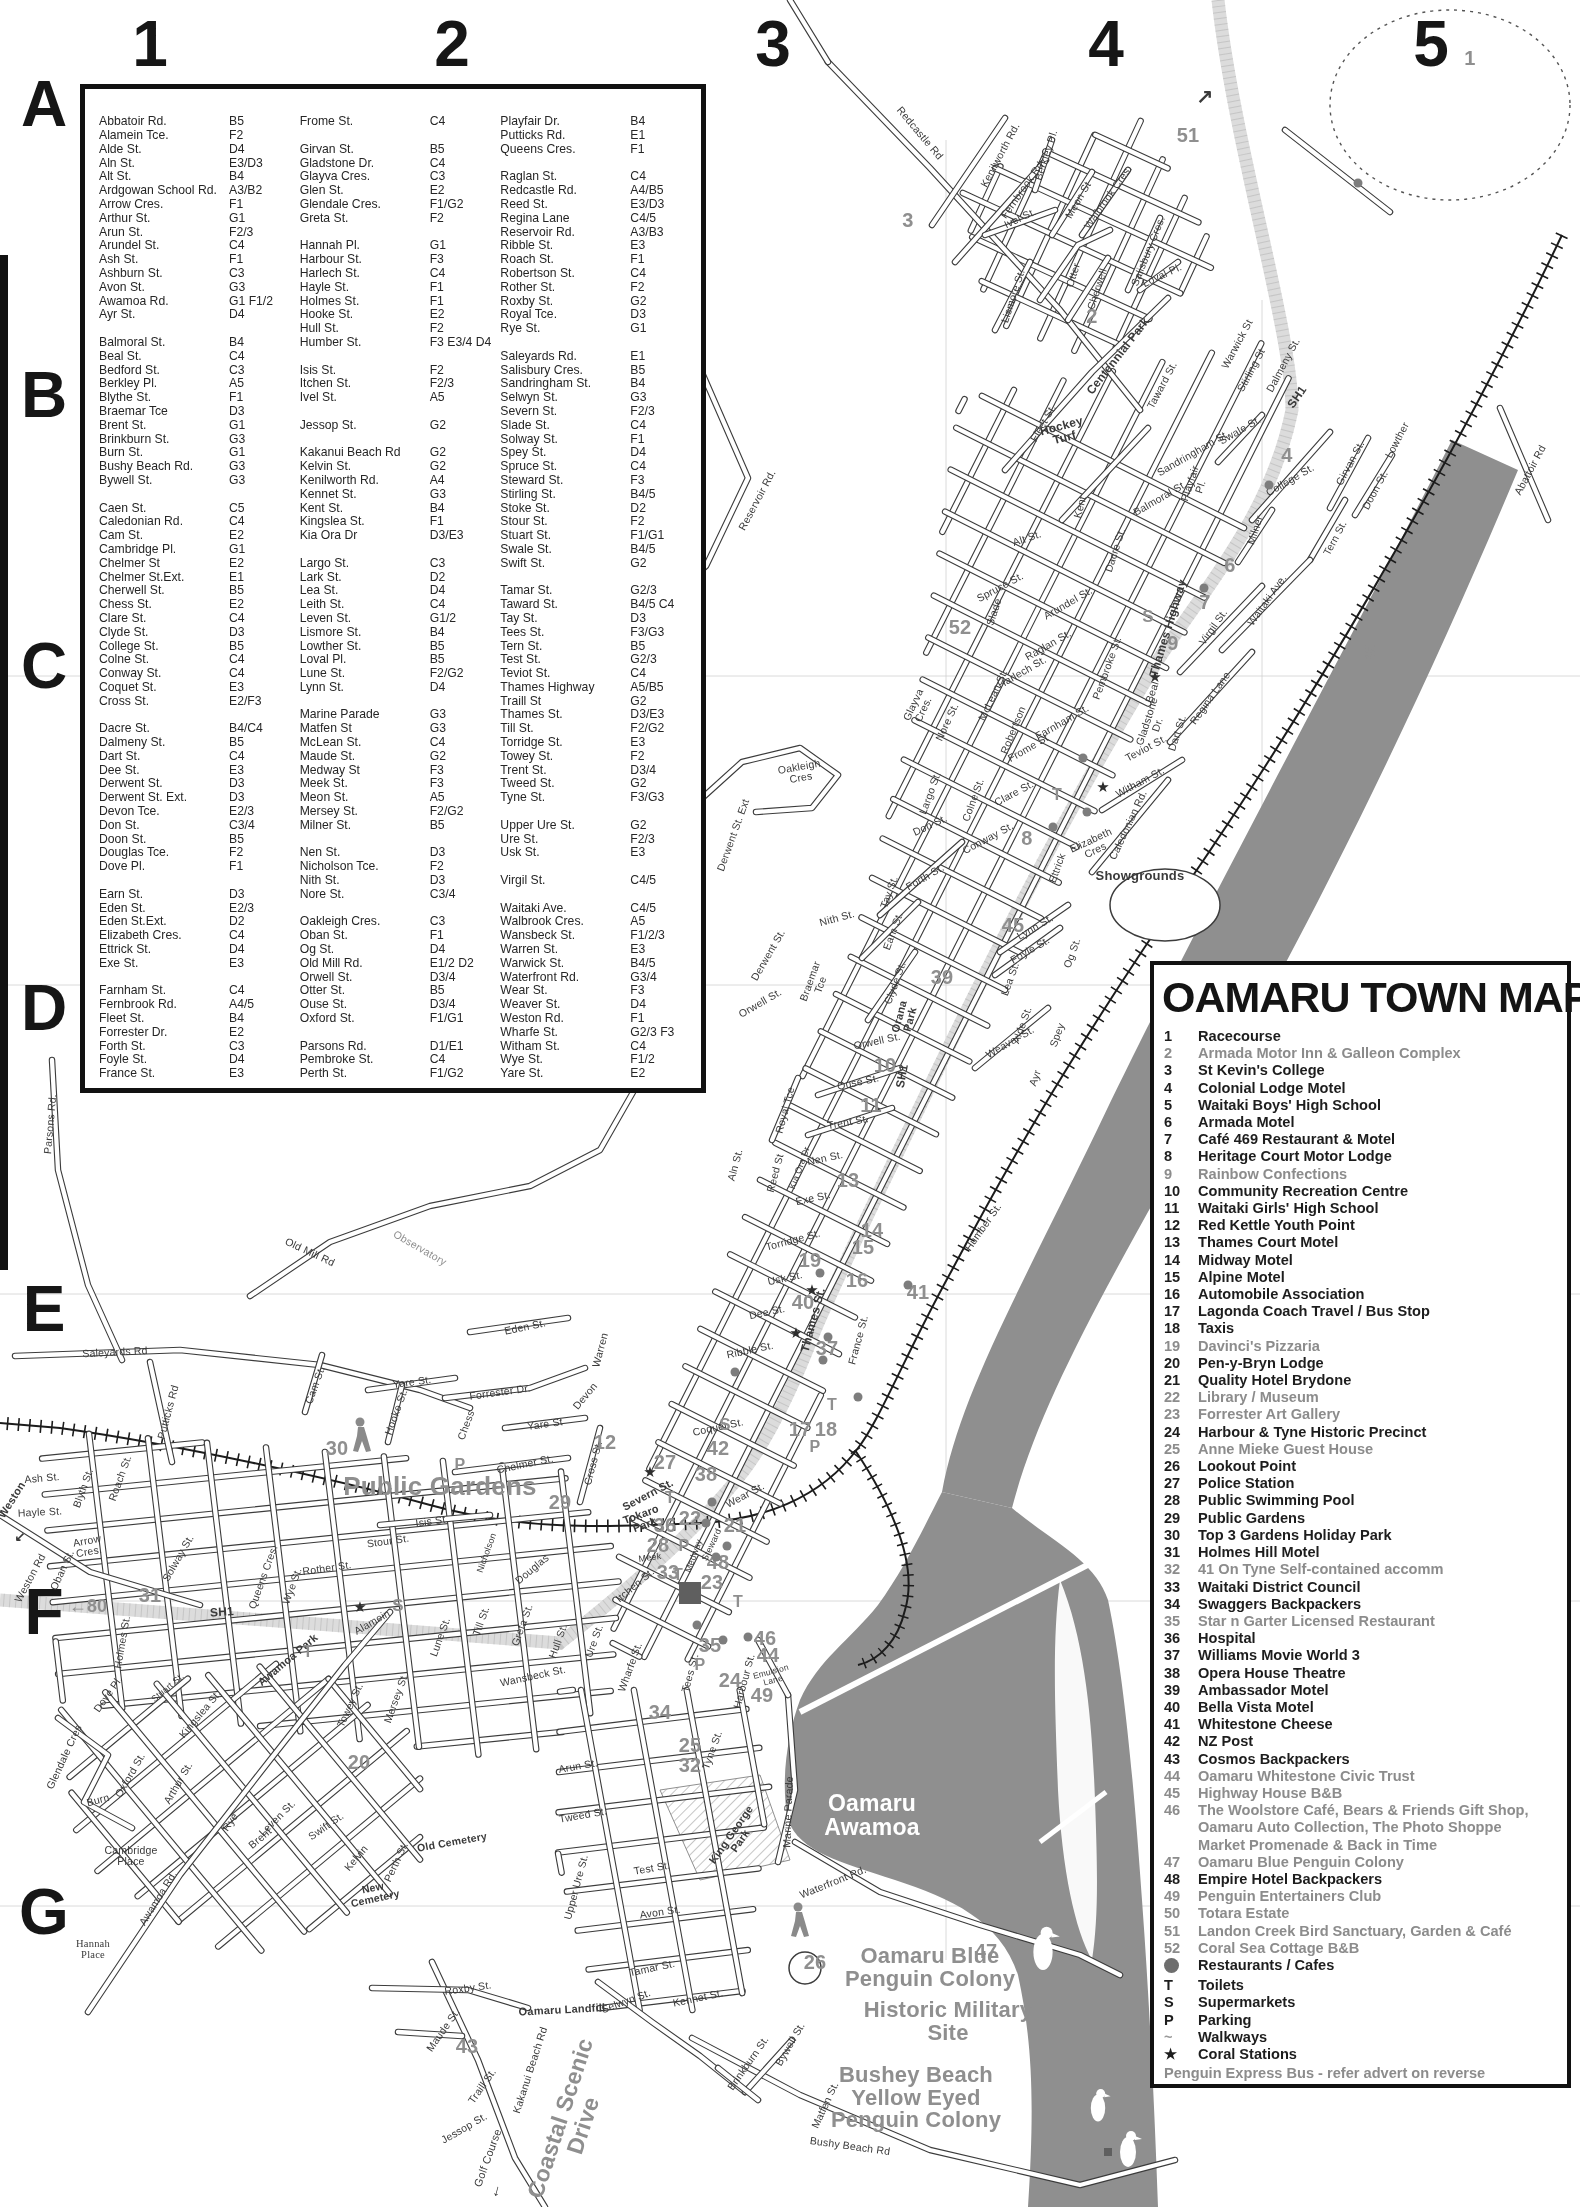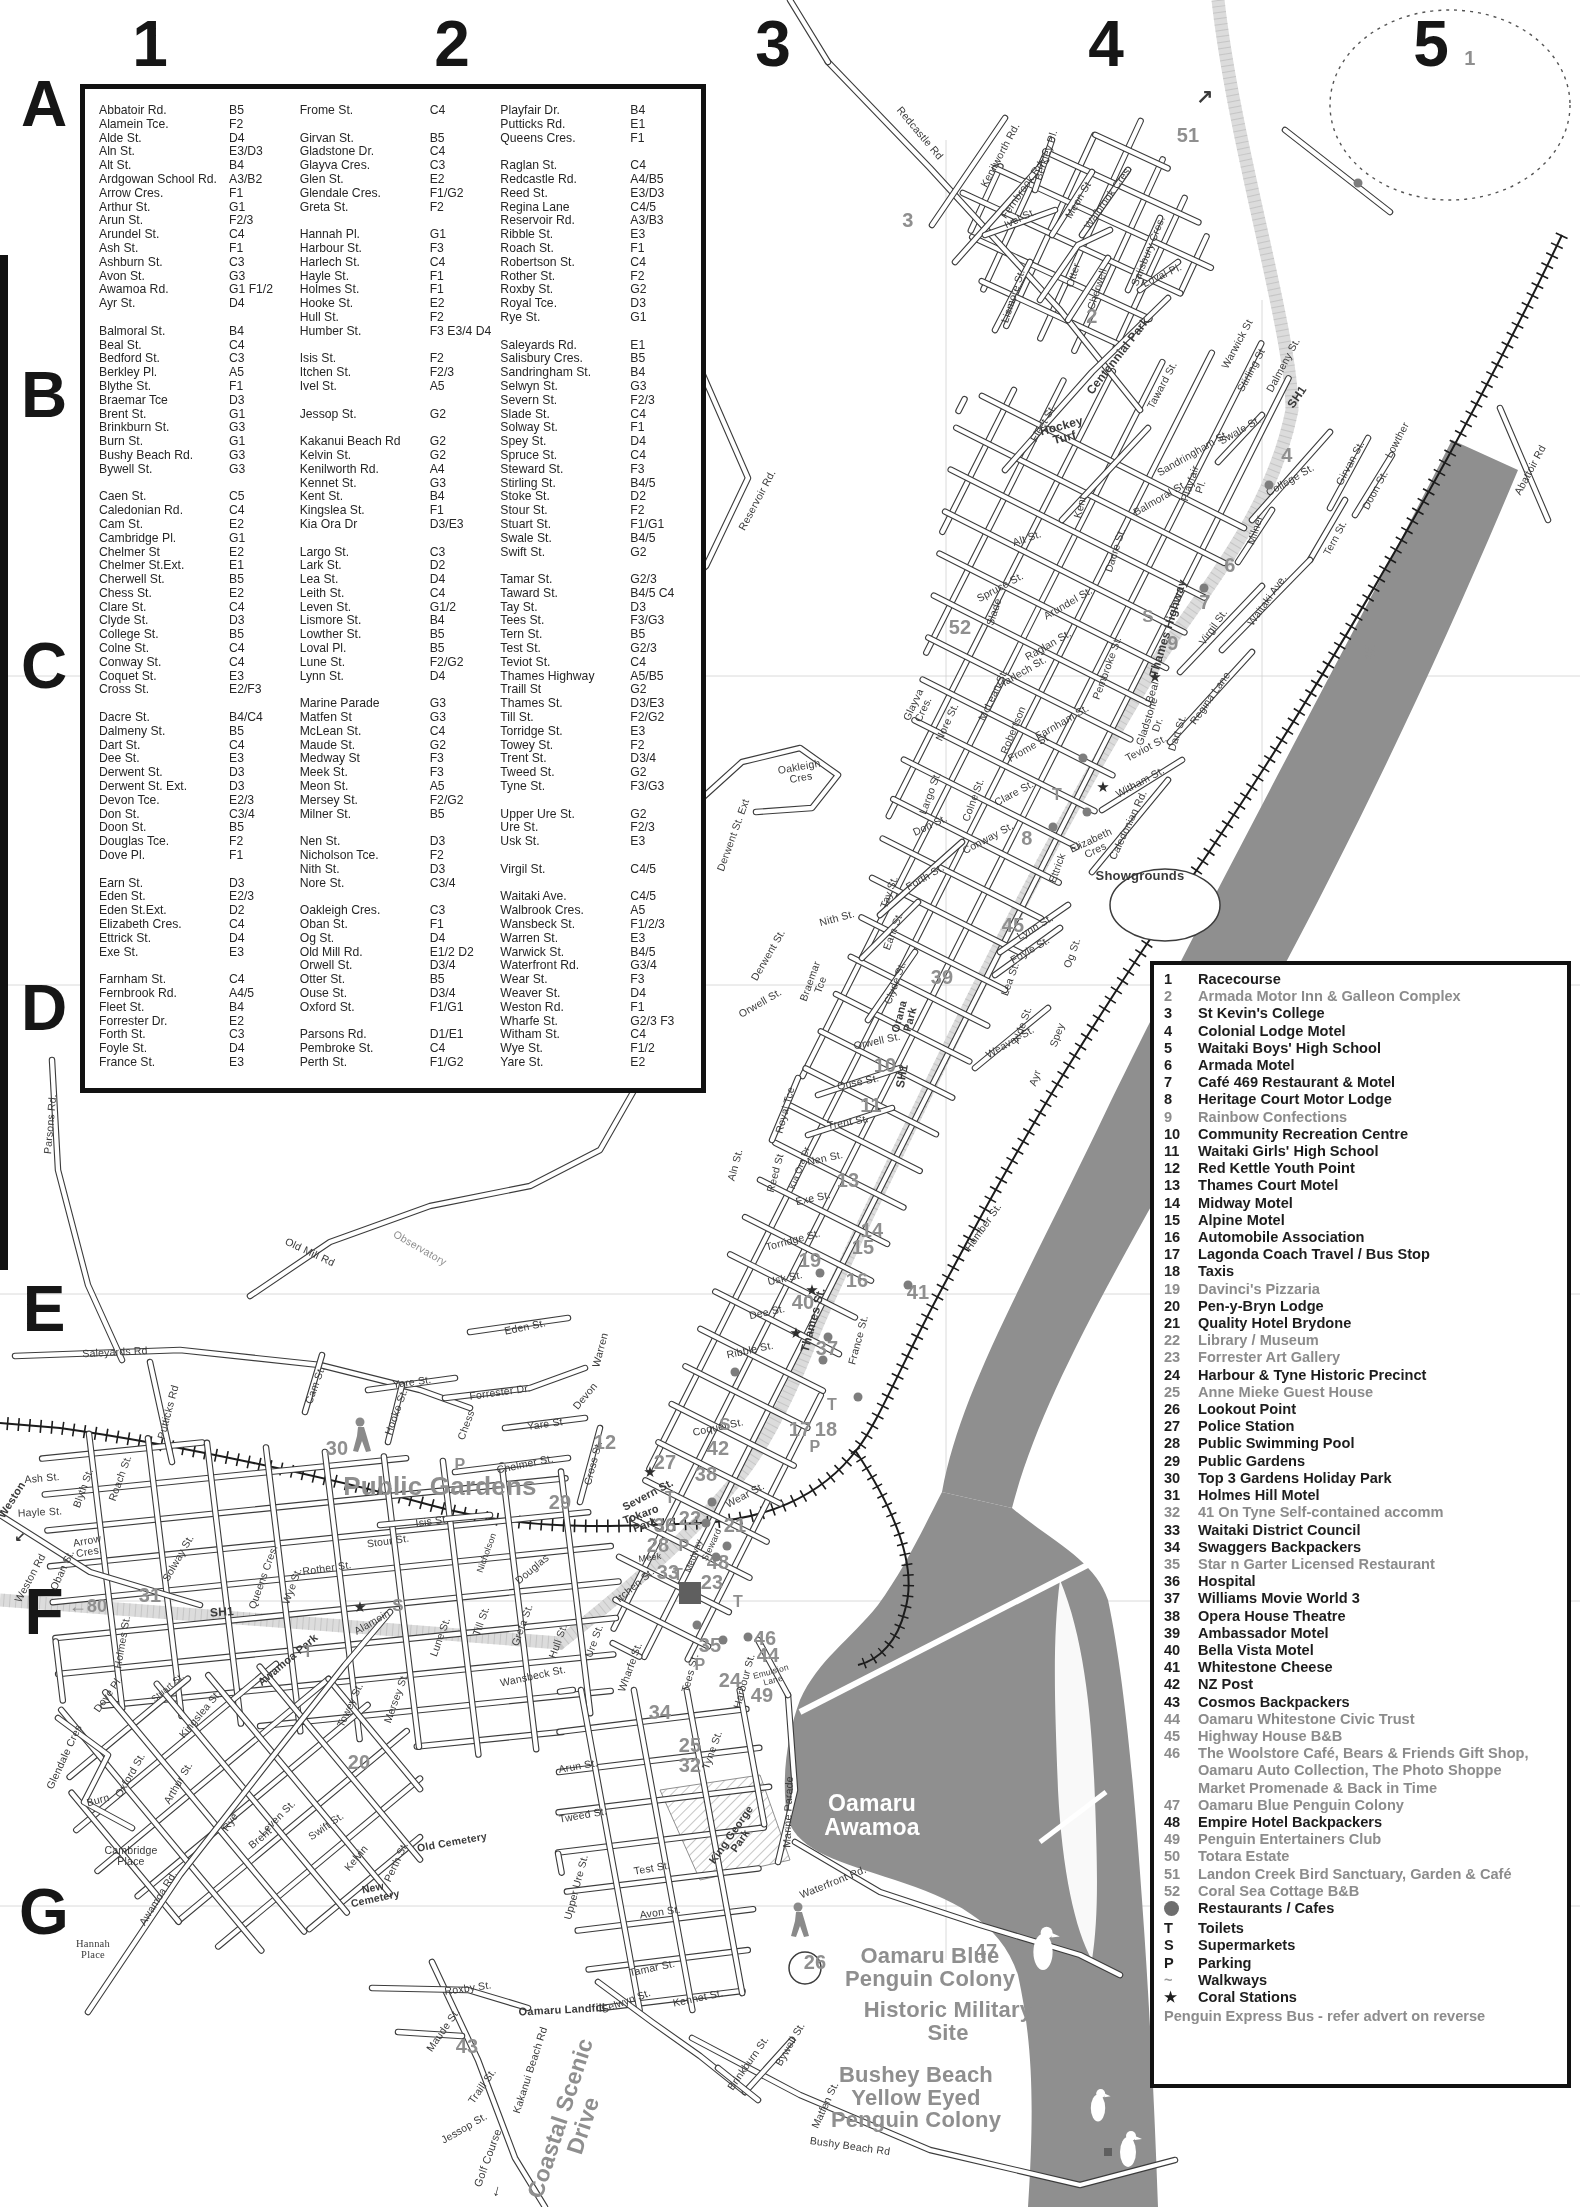--- a/index.html
+++ b/index.html
@@ -11,21 +11,21 @@
           transform:translate(-50%,-50%) rotate(var(--r,0deg));color:#3a3a3a;letter-spacing:.2px;}
   .mlabel.g{color:#8f8f8f;}
   .mlabel.w{color:#ffffff;}
   .mlabel.b{font-weight:bold;}
   .gridglyph{position:absolute;transform:translate(-50%,-50%);font-weight:900;font-size:64px;color:#161616;}
   .mdot{position:absolute;width:9px;height:9px;border-radius:50%;background:#7d7d7d;transform:translate(-50%,-50%);}
   .mstar{position:absolute;transform:translate(-50%,-50%);color:#2e2e2e;font-size:15px;}
   .msq{position:absolute;background:#5f5f5f;transform:translate(-50%,-50%);}
   
   .index-box{position:absolute;left:80px;top:84px;width:626px;height:1009px;background:#fff;
-             border:5px solid #111;box-sizing:border-box;display:flex;padding:14px 0 8px 14px;}
+             border:5px solid #111;box-sizing:border-box;display:flex;padding:14px 0 8px 14px;align-items:flex-end;}
   .icol{position:relative;width:208px;font-size:12.2px;color:#262626;}
   .irow{position:relative;height:13.8px;}
   .irow .nm{position:absolute;left:0;top:0;}
   .irow .rf{position:absolute;left:130px;top:0;}
   
   .legend-box{position:absolute;left:1150px;top:961px;width:421px;height:1127px;background:#fff;
               border:4px solid #111;box-sizing:border-box;padding:6px 6px 4px 10px;}
   .legend-title{font-size:43px;font-weight:900;color:#141414;letter-spacing:-1px;margin:2px 0 6px -2px;white-space:nowrap;}
   .lrow{display:flex;align-items:flex-start;min-height:17.2px;font-size:14.6px;font-weight:bold;color:#1d1d1d;line-height:17.2px;}
   .lrow.gray{color:#8c8c8c;}
@@ -1561,20 +1561,21 @@
           <span class="rf">F1/2</span>
         </div>
         <div class="irow">
           <span class="nm">Yare St.</span>
           <span class="rf">E2</span>
         </div>
       </div>
   </div>
 
   <div class="legend-box">
+    <div class="legend-title">OAMARU TOWN MAP</div>
     <div id="legend-items">
         <div class="lrow">
           <span class="lnum">1</span>
           <span class="llabel">Racecourse</span>
         </div>
         <div class="lrow gray">
           <span class="lnum">2</span>
           <span class="llabel">Armada Motor Inn &amp; Galleon Complex</span>
         </div>
         <div class="lrow">

